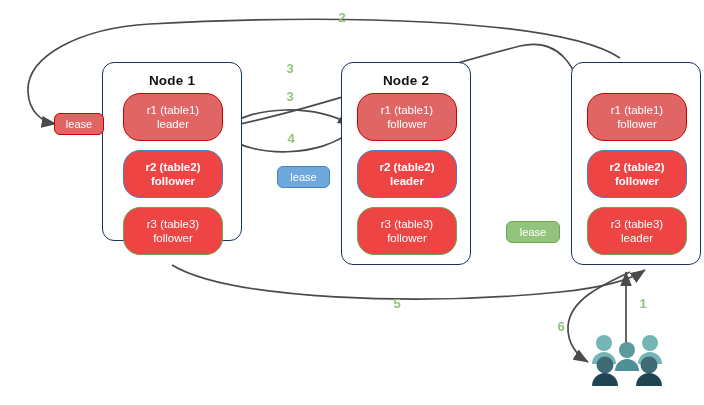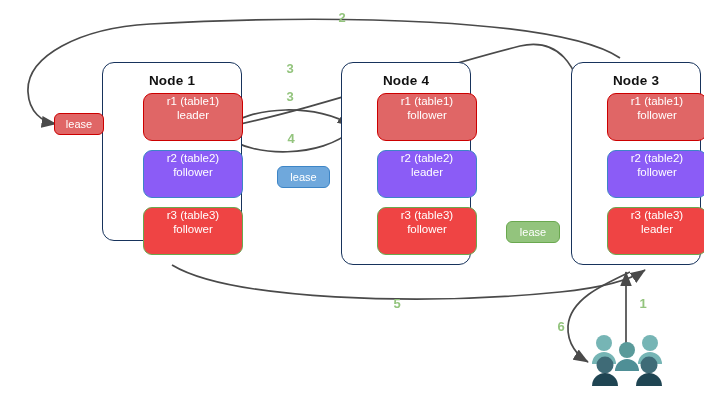--- a/index.html
+++ b/index.html
@@ -41,34 +41,33 @@
     width: 100%;
     text-align: center;
     font-size: 13.5px;
     font-weight: bold;
     color: #111111;
     letter-spacing: 0.2px;
   }
   .replica {
     position: absolute;
     box-sizing: border-box;
-    border-radius: 9px;
+    border-radius: 17px;
     display: flex;
     flex-direction: column;
     align-items: center;
-    justify-content: flex-start;
+    justify-content: center;
     color: #ffffff;
     font-size: 11.5px;
     line-height: 14px;
     text-align: center;
-    margin-left: 20px;
   }
   .replica .ln { display: block; }
   .rep-red   { background: #e06666; border: 1.6px solid #cc0000; }
-  .rep-blue  { background: #8b5cf6; border: 1.6px solid #3d85c6; }
+  .rep-blue  { background: #ef4444; border: 1.6px solid #3d85c6; font-weight: bold; }
   .rep-green { background: #ef4444; border: 1.6px solid #6aa84f; }
 
   .lease {
     position: absolute;
     box-sizing: border-box;
     border-radius: 6px;
     display: flex;
     align-items: center;
     justify-content: center;
     color: #ffffff;
@@ -133,37 +132,36 @@
       <span class="ln">r2 (table2)</span>
       <span class="ln">follower</span>
     </div>
     <div class="replica rep-green" style="left:20px; top:144px; width:100px; height:48px;">
       <span class="ln">r3 (table3)</span>
       <span class="ln">follower</span>
     </div>
   </div>
 
   <div class="node-box" style="left:341px; top:62px; width:130px; height:203px;">
-    <div class="node-title">Node 4</div>
+    <div class="node-title">Node 2</div>
     <div class="replica rep-red" style="left:15px; top:30px; width:100px; height:48px;">
       <span class="ln">r1 (table1)</span>
       <span class="ln">follower</span>
     </div>
     <div class="replica rep-blue" style="left:15px; top:87px; width:100px; height:48px;">
       <span class="ln">r2 (table2)</span>
       <span class="ln">leader</span>
     </div>
     <div class="replica rep-green" style="left:15px; top:144px; width:100px; height:48px;">
       <span class="ln">r3 (table3)</span>
       <span class="ln">follower</span>
     </div>
   </div>
 
   <div class="node-box" style="left:571px; top:62px; width:130px; height:203px;">
-    <div class="node-title">Node 3</div>
     <div class="replica rep-red" style="left:15px; top:30px; width:100px; height:48px;">
       <span class="ln">r1 (table1)</span>
       <span class="ln">follower</span>
     </div>
     <div class="replica rep-blue" style="left:15px; top:87px; width:100px; height:48px;">
       <span class="ln">r2 (table2)</span>
       <span class="ln">follower</span>
     </div>
     <div class="replica rep-green" style="left:15px; top:144px; width:100px; height:48px;">
       <span class="ln">r3 (table3)</span>

